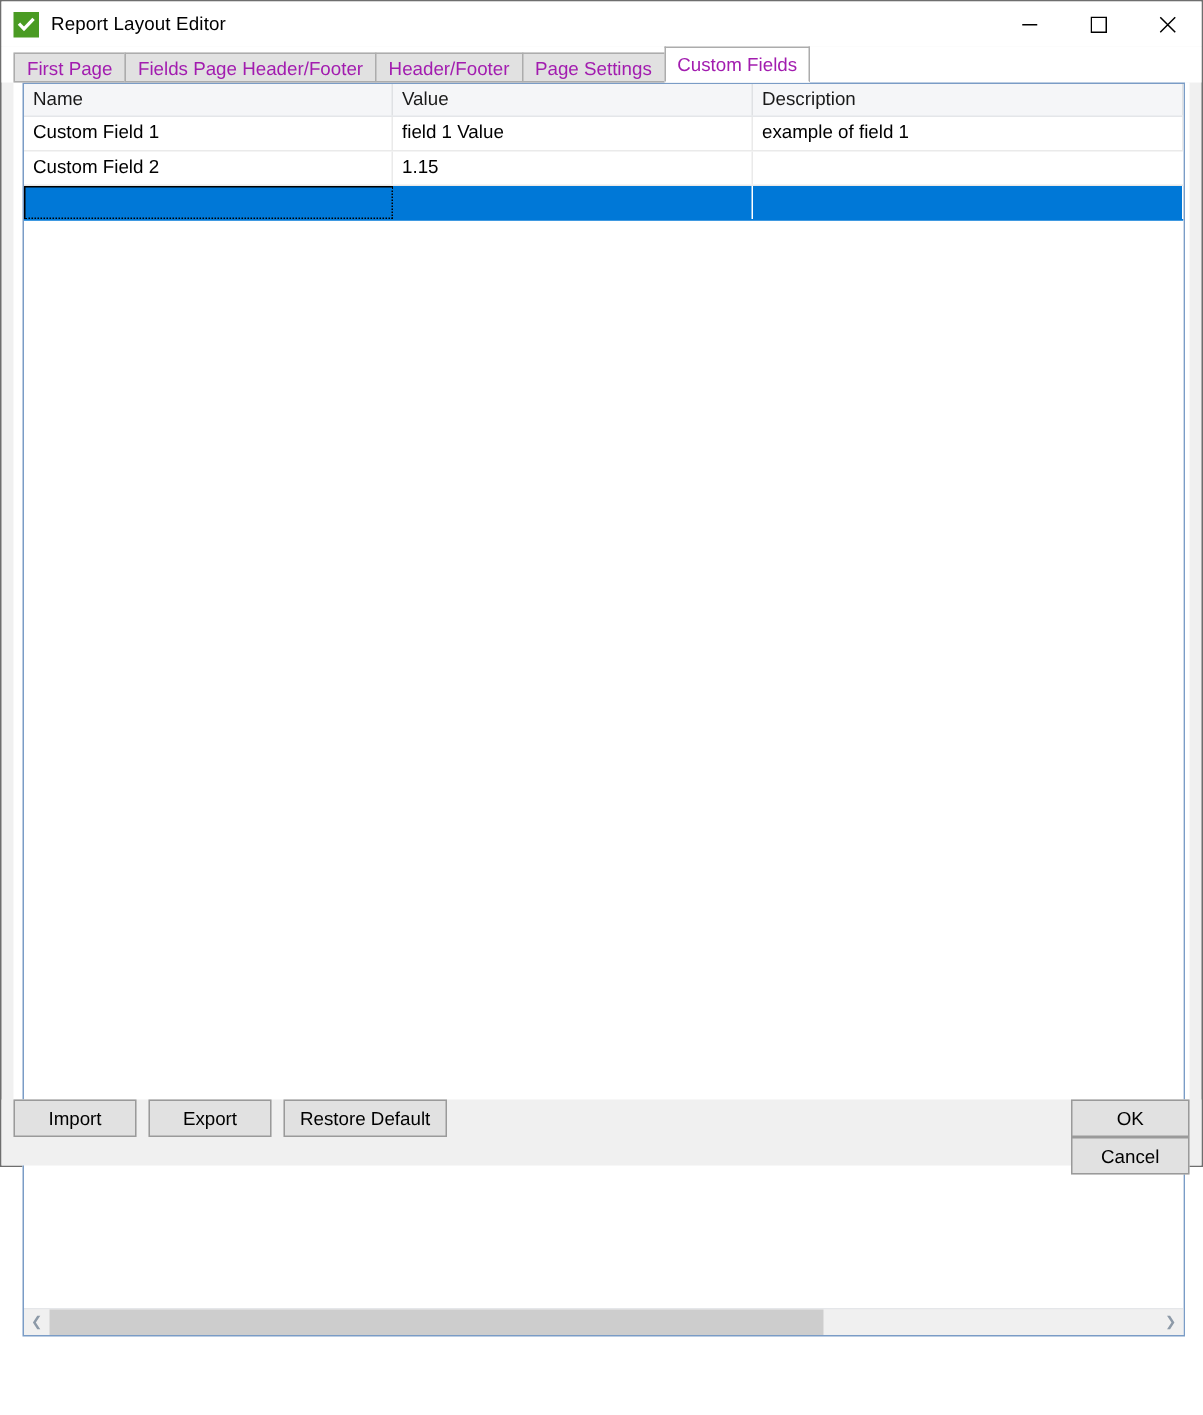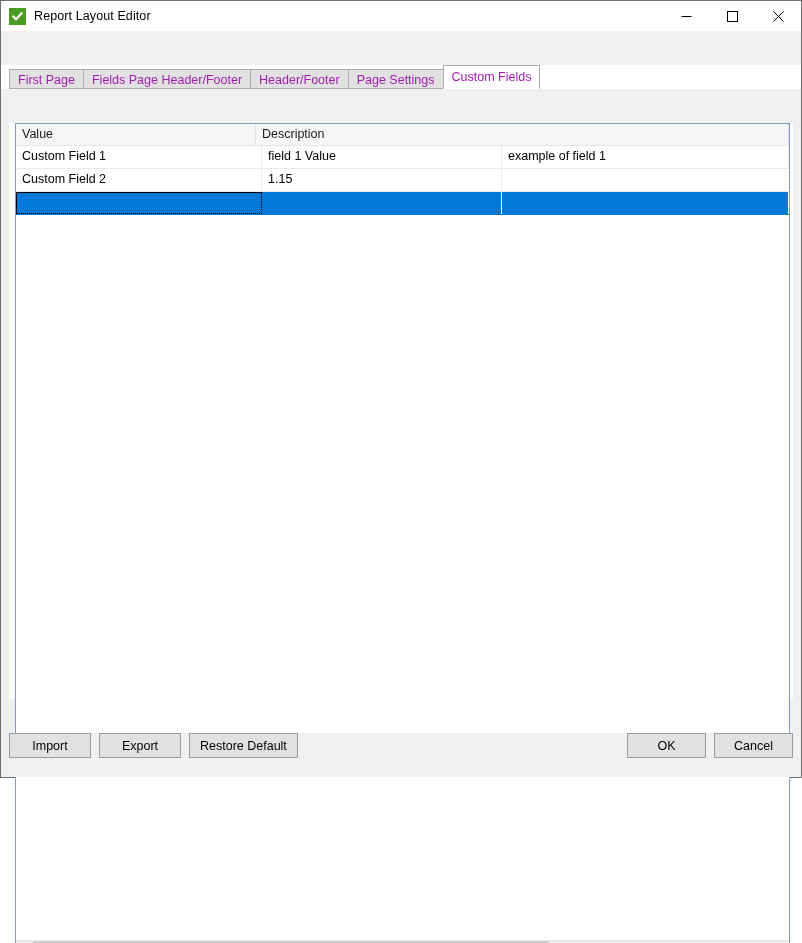--- a/index.html
+++ b/index.html
@@ -20,21 +20,20 @@
   .window {
     position: absolute;
     left: 0; top: 0;
     width: 802px;
     height: 778px;
     box-sizing: border-box;
     border: 1px solid #6e6e6e;
     background: #f0f0f0;
     display: flex;
     flex-direction: column;
-    gap: 34px;
   }
 
   
   .titlebar {
     height: 30px;
     background: #ffffff;
     display: flex;
     align-items: center;
     flex: none;
     position: relative;
@@ -249,20 +248,21 @@
     justify-content: center;
     white-space: nowrap;
   }
   .btn-left { margin-right: 8px; min-width: 82px; }
   .btn-right { margin-left: 8px; width: 79px; }
   .bar-right {
     position: absolute;
     right: 8px;
     display: flex;
     align-items: center;
+    flex-direction: column;
   }
 </style>
 </head>
 <body>
 
 <div class="window">
 
   <div class="titlebar">
     <div class="app-icon">
       <svg width="13" height="13" viewBox="0 0 13 13">
@@ -296,20 +296,21 @@
     <div class="tab">Header/Footer</div>
     <div class="tab">Page Settings</div>
     <div class="tab active">Custom Fields</div>
   </div>
 
   <div class="tabpage">
 
     <div class="grid-outer">
 
       <div class="grid-head">
+        <div class="cell col-name">Name</div>
         <div class="cell col-value">Value</div>
         <div class="cell col-desc">Description</div>
       </div>
 
       <div class="grid-body">
 
         <div class="grid-row">
           <div class="cell col-name">Custom Field 1</div>
           <div class="cell col-value">field 1 Value</div>
           <div class="cell col-desc">example of field 1</div>

